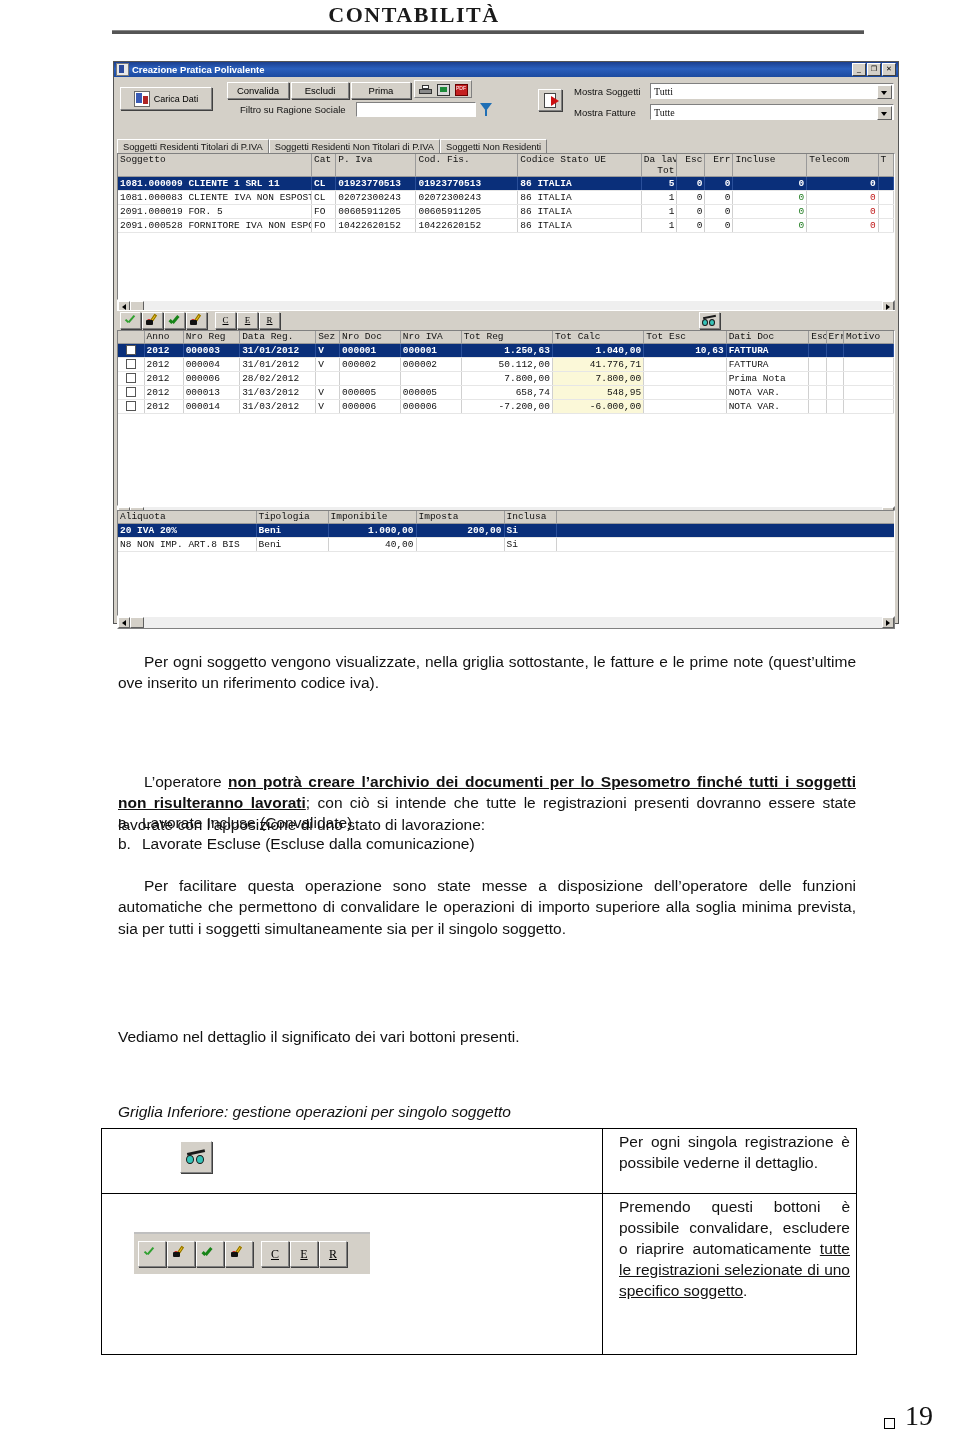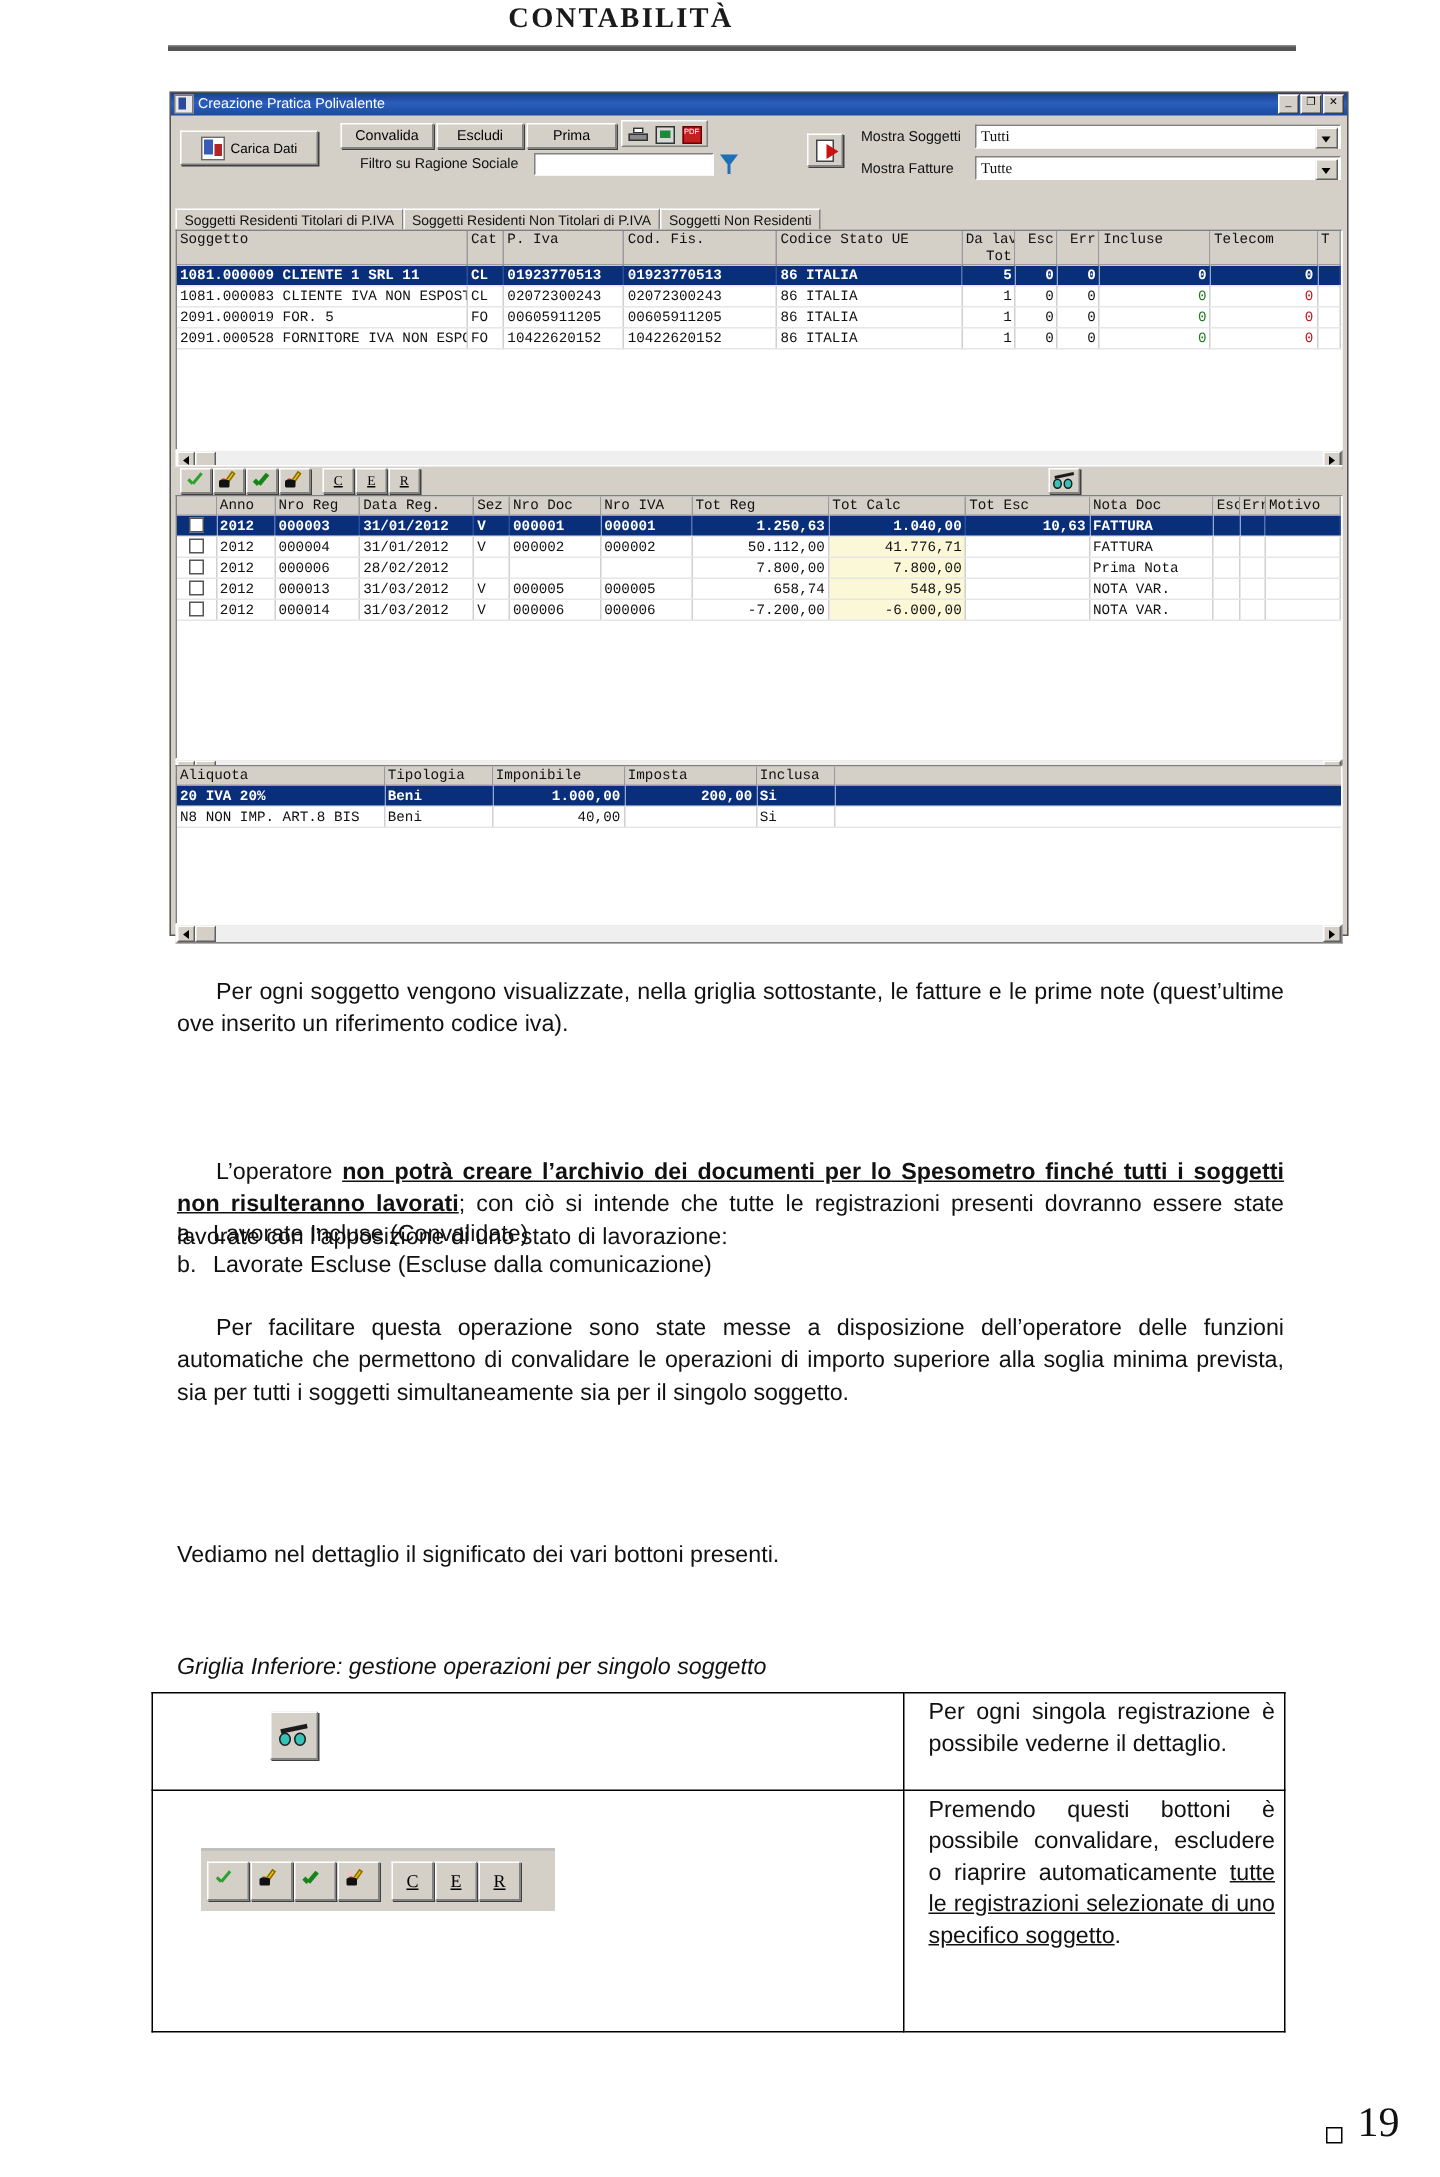--- a/index.html
+++ b/index.html
@@ -5,21 +5,21 @@
   html,body{margin:0;padding:0;}
   body{
     width:960px;height:1451px;background:#ffffff;
     font-family:"Liberation Sans", sans-serif;
     color:#111;position:relative;overflow:hidden;
   }
   
   .page-header{position:absolute;left:0;top:0;width:960px;height:40px;}
   .page-header .title{
     position:absolute;left:0;top:2px;width:828px;text-align:center;
-    font-family:"Liberation Serif", serif;font-size:19px;letter-spacing:1.5px;
+    font-family:"Liberation Serif", serif;font-size:22px;letter-spacing:1.5px;
     font-variant:small-caps;font-weight:600;color:#1a1a1a;
   }
   .page-header .rule{
     position:absolute;left:112px;top:30px;width:752px;height:3px;
     background:#555;border-top:1px solid #888;
   }
   
   .winshot{
     position:absolute;left:113px;top:61px;width:786px;height:563px;
     background:#d4d0c8;border:1px solid #555;box-sizing:border-box;
@@ -30,21 +30,21 @@
   }
   .titlebar .tb-icon{
     width:11px;height:11px;margin-right:3px;background:#e8e8e8;
     border:1px solid #7a7a7a;position:relative;flex:0 0 auto;
   }
   .titlebar .tb-icon:after{
     content:"";position:absolute;left:2px;top:1px;width:5px;height:8px;
     background:#2b4a9b;
   }
   .titlebar .tb-title{
-    font-size:9.5px;font-weight:normal;flex:1 1 auto;white-space:nowrap;
+    font-size:9.5px;font-weight:bold;flex:1 1 auto;white-space:nowrap;
     overflow:hidden;font-family:"Liberation Sans", sans-serif;
   }
   .tb-buttons{display:flex;gap:1px;}
   .tb-btn{
     width:12px;height:11px;background:#d4d0c8;border:1px solid #fff;
     border-right-color:#404040;border-bottom-color:#404040;
     font-size:7px;line-height:9px;text-align:center;color:#000;
     font-family:"Liberation Sans", sans-serif;
   }
   
@@ -472,21 +472,21 @@
             <th class="hcorner"></th>
             <th>Anno</th>
             <th>Nro Reg</th>
             <th>Data Reg.</th>
             <th>Sez</th>
             <th>Nro Doc</th>
             <th>Nro IVA</th>
             <th>Tot Reg</th>
             <th>Tot Calc</th>
             <th>Tot Esc</th>
-            <th>Nota Doc</th>
+            <th>Dati Doc</th>
             <th>Esc</th>
             <th>Err</th>
             <th>Motivo</th>
           </tr>
         </thead>
       <tbody id="reg-body">
           <tr class="sel">
             <td class="chkcell"><span class="chk"></span></td>
             <td>2012</td>
             <td>000003</td>

